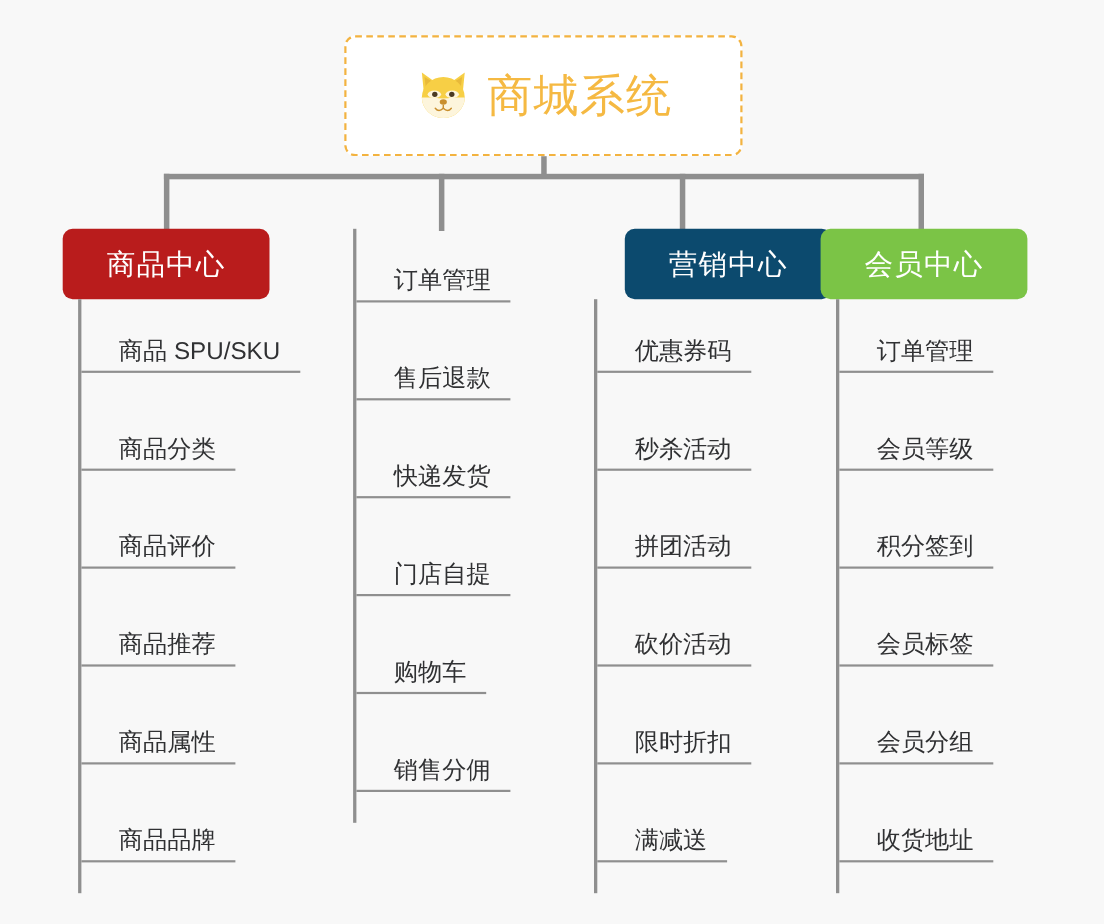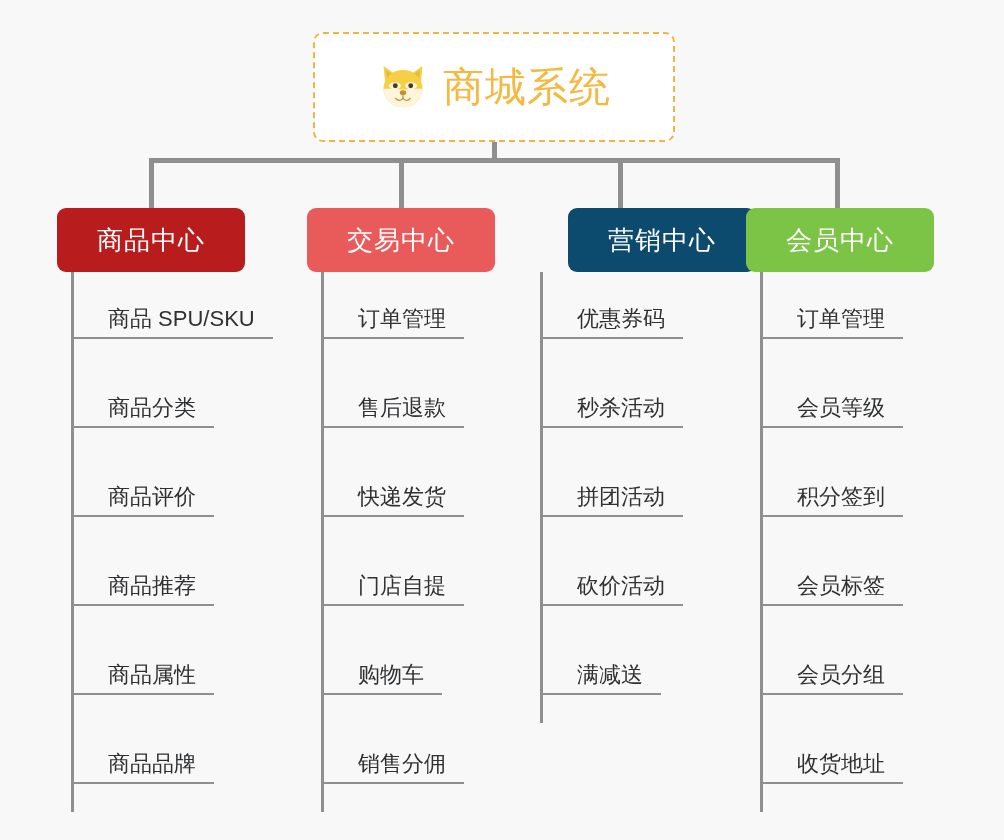--- a/index.html
+++ b/index.html
@@ -172,23 +172,20 @@
       <div class="leaf-item">
           <span class="leaf-inner"><span class="leaf-label">商品属性</span></span>
         </div>
       <div class="leaf-item">
           <span class="leaf-inner"><span class="leaf-label">商品品牌</span></span>
         </div>
     </div>
   </div>
 
   <div class="column col-2">
-    <div class="cat-box cat-red">
-      <span class="cat-label">交易中心</span>
-    </div>
     <div class="leaf-list">
       <div class="leaf-item">
           <span class="leaf-inner"><span class="leaf-label">订单管理</span></span>
         </div>
       <div class="leaf-item">
           <span class="leaf-inner"><span class="leaf-label">售后退款</span></span>
         </div>
       <div class="leaf-item">
           <span class="leaf-inner"><span class="leaf-label">快递发货</span></span>
         </div>
@@ -215,20 +212,23 @@
       <div class="leaf-item">
           <span class="leaf-inner"><span class="leaf-label">秒杀活动</span></span>
         </div>
       <div class="leaf-item">
           <span class="leaf-inner"><span class="leaf-label">拼团活动</span></span>
         </div>
       <div class="leaf-item">
           <span class="leaf-inner"><span class="leaf-label">砍价活动</span></span>
         </div>
       <div class="leaf-item">
+          <span class="leaf-inner"><span class="leaf-label">限时折扣</span></span>
+        </div>
+      <div class="leaf-item">
           <span class="leaf-inner"><span class="leaf-label">满减送</span></span>
         </div>
     </div>
   </div>
 
   <div class="column col-4">
     <div class="cat-box cat-green">
       <span class="cat-label">会员中心</span>
     </div>
     <div class="leaf-list">

